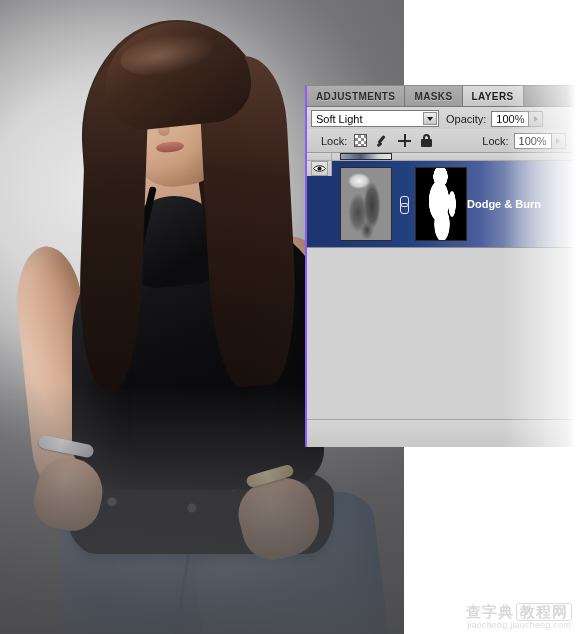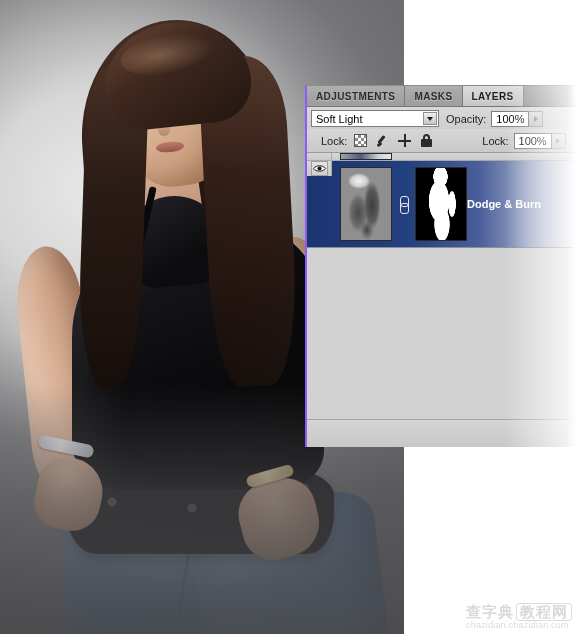--- a/index.html
+++ b/index.html
@@ -404,21 +404,21 @@
   
   #panelfoot {
     position:absolute; left:0; right:0; bottom:0; height: 28px;
     background: linear-gradient(180deg, #d5d5d5, #c8c8c8);
     border-top: 1px solid #a5a5a5;
   }
 
   
   #watermark {
     position:absolute; right: 4px; bottom: 4px;
-    text-align: left; line-height: 1.05; user-select: none;
+    text-align: center; line-height: 1.05; user-select: none;
   }
   #wm-main {
     font-size: 15px; color: #d9d9d9; letter-spacing: 1px; font-weight: bold;
   }
   #wm-box {
     display:inline-block; border:1px solid #dcdcdc; border-radius:3px;
     padding: 0 3px; margin-left: 2px;
   }
   #wm-url { font-size: 9px; color: #dcdcdc; letter-spacing: .2px; }
 </style>
@@ -535,16 +535,16 @@
       </div>
 
       <div id="panelfoot"></div>
     </div>
   </div>
 
   <div id="watermark">
     <div id="wm-main">
       <span>查字典</span><span id="wm-box">教程网</span>
     </div>
-    <div id="wm-url">chazidian.chazidian.com</div>
+    <div id="wm-url">jiaocheng.jiaocheng.com</div>
   </div>
 
 </div>
 
 </body></html>

